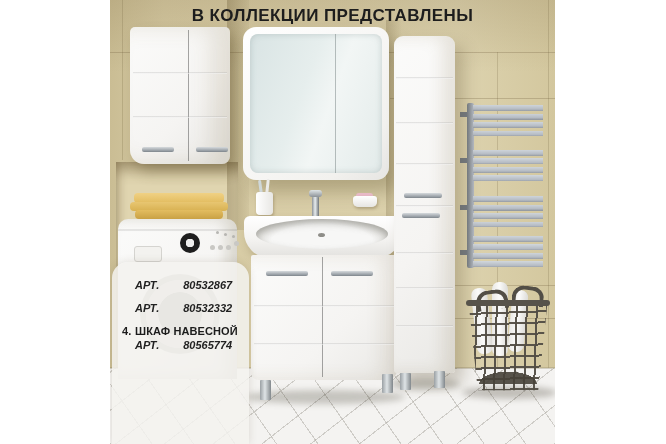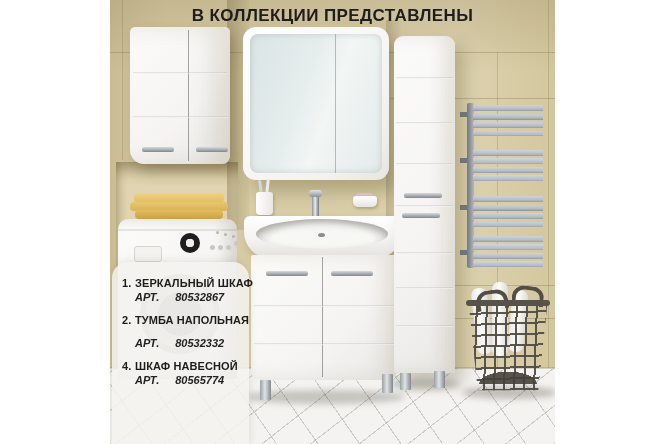--- a/index.html
+++ b/index.html
@@ -61,21 +61,21 @@
   
   .towel-y{border-radius:4px;}
 
   
   .panel{left:2px;top:262px;width:137px;height:182px;border-radius:16px 16px 0 0;
     background:rgba(243,242,239,.85);box-shadow:0 0 8px rgba(80,70,40,.15);z-index:20;padding:15px 6px 0 10px;box-sizing:border-box;}
   .item{margin-bottom:11px;color:#1c1c1c;}
   .item-name{font-size:11px;font-weight:bold;letter-spacing:.1px;white-space:nowrap;}
   .item-name .num{display:inline-block;width:13px;}
   .item-art{font-size:11px;font-weight:bold;font-style:italic;margin-left:13px;margin-top:2px;color:#222;}
-  .item-art .art-num{margin-left:16px;}
+  .item-art .art-num{margin-left:24px;}
 
   .title{left:0;top:6px;width:445px;text-align:center;font-size:17px;font-weight:bold;color:var(--title_text,#1d1d1d);letter-spacing:.4px;z-index:30;}
 
   
   .cup{left:146px;top:192px;width:17px;height:23px;border-radius:3px 3px 4px 4px;background:linear-gradient(90deg,#ffffff,#e8e7e4);box-shadow:1px 2px 3px rgba(90,70,35,.3);}
   .brush{width:3px;height:15px;border-radius:2px;}
   .soap-dish{left:243px;top:196px;width:24px;height:11px;border-radius:3px 3px 5px 5px;background:linear-gradient(180deg,#ffffff,#e6e5e2);box-shadow:1px 2px 3px rgba(90,70,35,.3);}
   .soap{left:246px;top:193px;width:17px;height:6px;border-radius:3px;background:#e7b9c6;}
   .faucet-stem{left:202px;top:196px;width:7px;height:24px;border-radius:2px;background:linear-gradient(90deg,#8d9398,#e8edef 45%,#6f757a);}
   .faucet-top{left:199px;top:190px;width:13px;height:7px;border-radius:3px;background:linear-gradient(180deg,#dfe4e6,#8d9398);}
@@ -180,25 +180,23 @@
     <div class="abs towel-roll" style="left:364px;top:288px;height:66px;transform:rotate(-6deg);"></div>
     <div class="abs towel-roll" style="left:382px;top:282px;height:74px;"></div>
     <div class="abs towel-roll" style="left:400px;top:290px;height:62px;transform:rotate(5deg);"></div>
     <div class="abs basket-handle" style="left:366px;top:290px;transform:rotate(-8deg);"></div>
     <div class="abs basket-handle" style="left:402px;top:286px;transform:rotate(6deg);"></div>
     <div class="abs basket"></div>
     <div class="abs basket-rim"></div>
 
     <div class="abs panel">
       <div class="item">
-        <div class="item-name"><span class="num">1.</span><span>ЗЕРКАЛЬНЫЙ ШКАФ</span></div>
         <div class="item-art"><span>АРТ.</span><span class="art-num">80532867</span></div>
       </div>
       <div class="item">
-        <div class="item-name"><span class="num">2.</span><span>ТУМБА НАПОЛЬНАЯ</span></div>
       </div>
       <div class="item">
         <div class="item-art"><span>АРТ.</span><span class="art-num">80532332</span></div>
       </div>
       <div class="item">
         <div class="item-name"><span class="num">4.</span><span>ШКАФ НАВЕСНОЙ</span></div>
         <div class="item-art"><span>АРТ.</span><span class="art-num">80565774</span></div>
       </div>
     </div>
 

